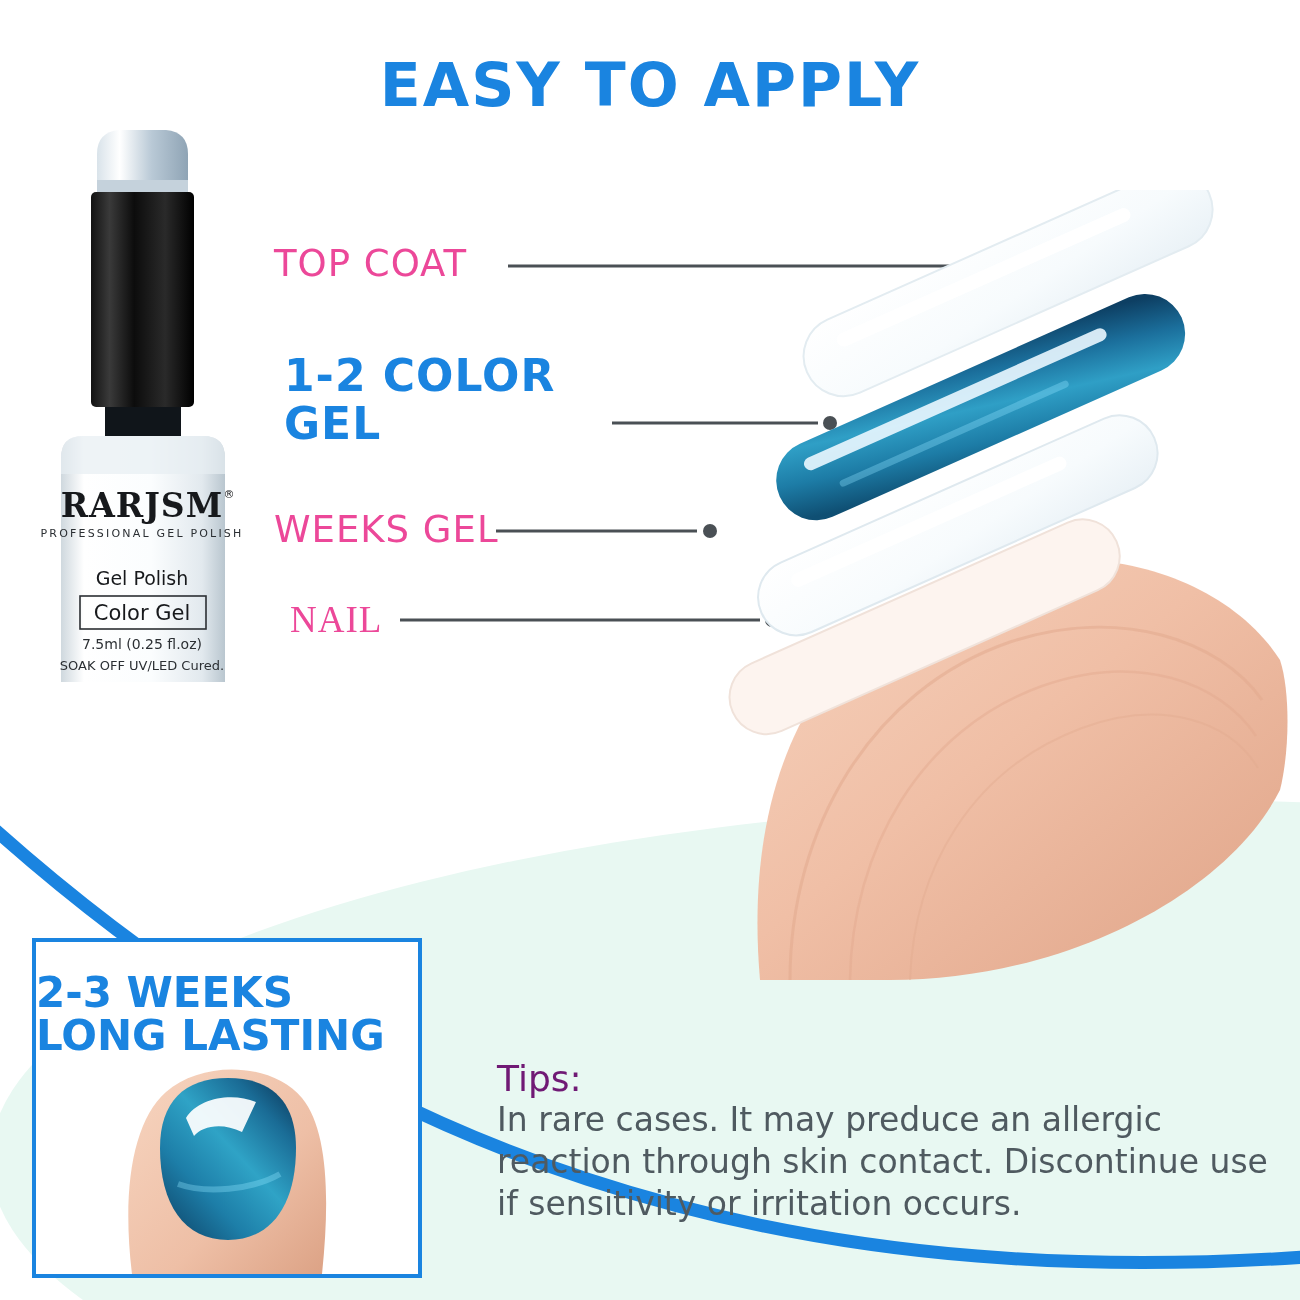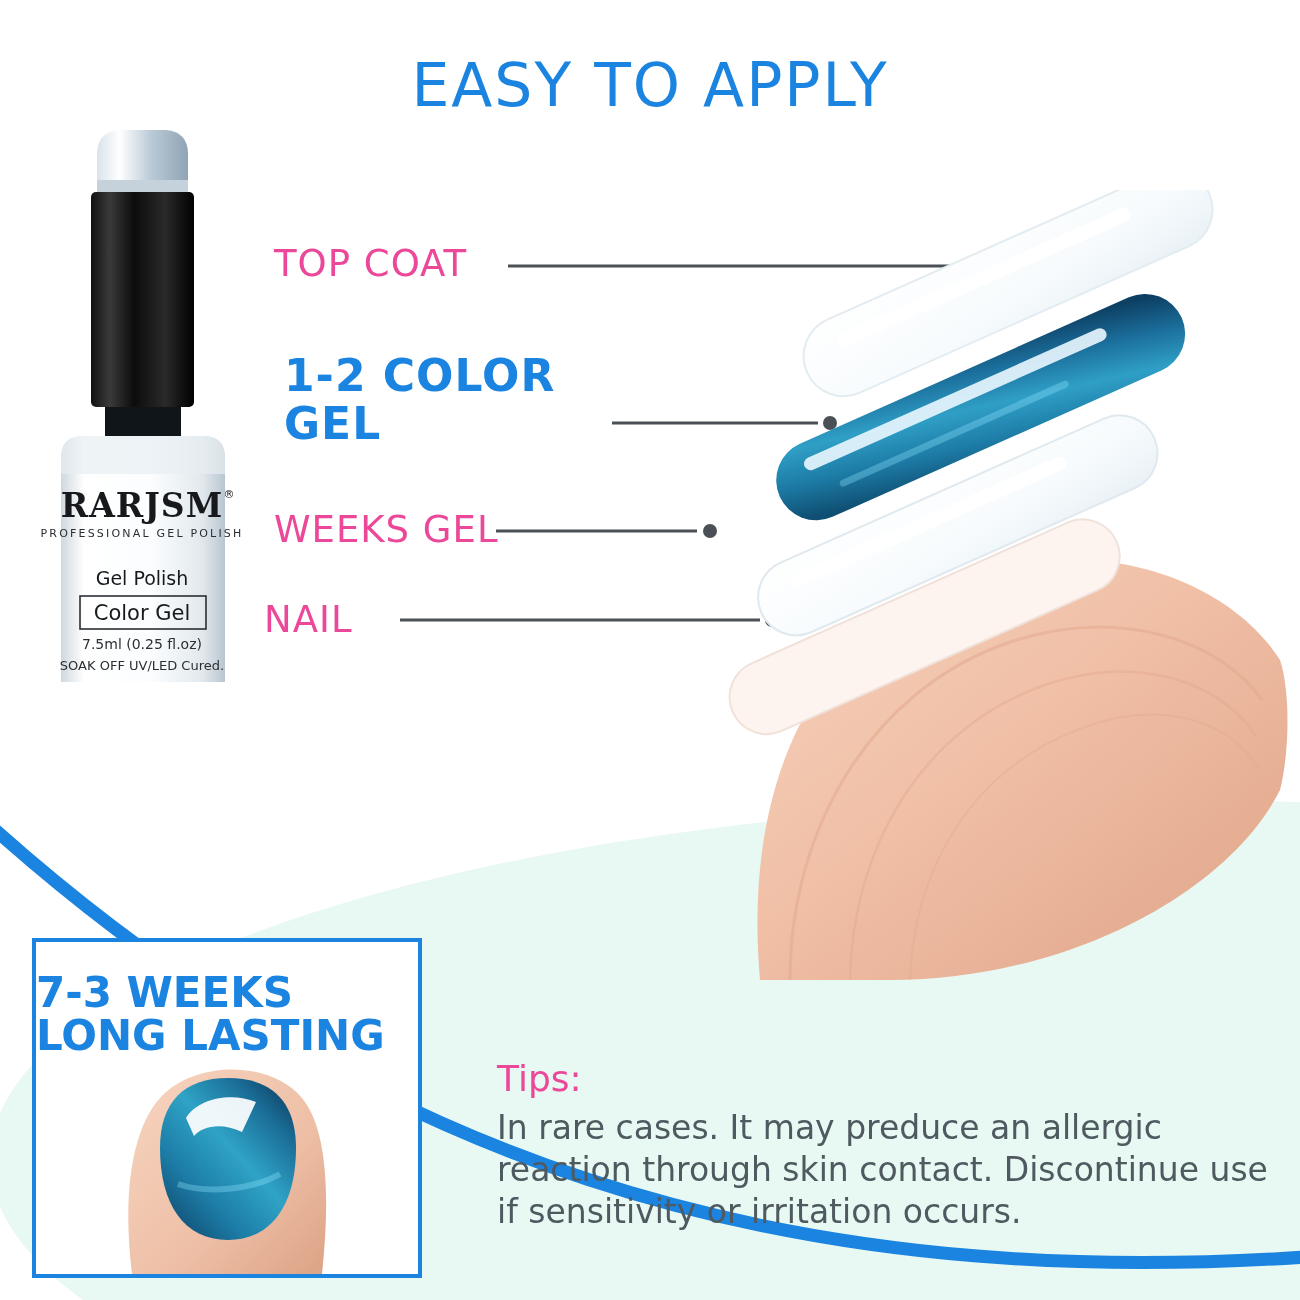--- a/index.html
+++ b/index.html
@@ -22,21 +22,21 @@
     clip-path: ellipse(1180px 360px at 1230px 460px);
   }
   #bottom-panel .curve {
     position:absolute; left:-60px; top:0; width:1420px; height:600px;
   }
 
   
   #title {
     position:absolute; left:0; top:50px; width:1300px;
     text-align:center;
-    font-size:60px; font-weight:normal; letter-spacing:2px;
+    font-size:60px; font-weight:bold; letter-spacing:2px;
     color:#1a84e0;
     font-family:"DejaVu Sans", sans-serif;
   }
 
   
   #bottle { position:absolute; left:25px; top:112px; width:235px; height:570px; }
 
   
   .callout-label {
     position:absolute;
@@ -45,21 +45,21 @@
     font-family:"DejaVu Sans", sans-serif;
     letter-spacing:1px;
     white-space:pre;
     line-height:1.08;
   }
   .callout-label.accent { color:#1a84e0; font-weight:bold; font-size:44px; letter-spacing:1px;}
 
   #lbl-top   { left:274px; top:244px; }
   #lbl-color { left:284px; top:352px; }
   #lbl-base  { left:274px; top:510px; }
-  #lbl-nail  { left:264px; top:600px; }
+  #lbl-nail  { left:290px; top:600px;font-family:Liberation Serif, serif; }
 
   
   #artwork { position:absolute; left:590px; top:190px; width:710px; height:790px; }
 
   
   #swatch-box {
     position:absolute; left:32px; top:938px; width:382px; height:332px;
     border:4px solid #1a84e0; background:#ffffff;
     overflow:hidden;
   }
@@ -67,25 +67,24 @@
     position:absolute; left:36px; top:972px; width:400px;
     font-size:42px; font-weight:bold; color:#1a84e0;
     font-family:"DejaVu Sans", sans-serif;
     line-height:1.02; letter-spacing:0px;
     white-space:pre;
   }
 
   
   #tips { position:absolute; left:497px; top:1058px; width:780px; }
   #tips-title {
-    font-size:36px; color:#ec4899;
+    font-size:36px; color:#701a75;
     font-family:"DejaVu Sans", sans-serif;
   }
   #tips-body {
-    margin-top:8px;
     font-size:33px; color:#4f5a60; line-height:1.28;
     font-family:"DejaVu Sans", sans-serif;
   }
 </style>
 </head>
 <body>
 
 <div id="bottom-panel">
   <div class="mint"></div>
   <svg class="curve" viewBox="0 0 1420 600" preserveAspectRatio="none">
@@ -244,19 +243,19 @@
     </defs>
 
     <path d="M96 332 C 86 250, 96 180, 130 150 C 166 118, 236 120, 266 156 C 292 188, 294 256, 286 332 Z" fill="url(#skin2)"></path>
 
     <path d="M124 206 C 124 160, 148 136, 192 136 C 236 136, 260 160, 260 206
              C 260 262, 236 298, 192 298 C 148 298, 124 262, 124 206 Z" fill="url(#gel2)"></path>
     <path d="M150 176 C 162 156, 196 150, 220 160 L 206 190 C 186 180, 166 184, 158 194 Z" fill="#ffffff" opacity="0.92"></path>
     <path d="M142 242 C 170 252, 216 248, 244 232" stroke="#8fe6ff" stroke-width="6" fill="none" opacity="0.35"></path>
   </svg>
 </div>
-<div id="swatch-title">7-3 WEEKS
+<div id="swatch-title">2-3 WEEKS
 LONG LASTING</div>
 
 <div id="tips">
   <div id="tips-title">Tips:</div>
   <div id="tips-body">In rare cases. It may preduce an allergic reaction through skin contact. Discontinue use if sensitivity or irritation occurs.</div>
 </div>
 
 </body></html>

